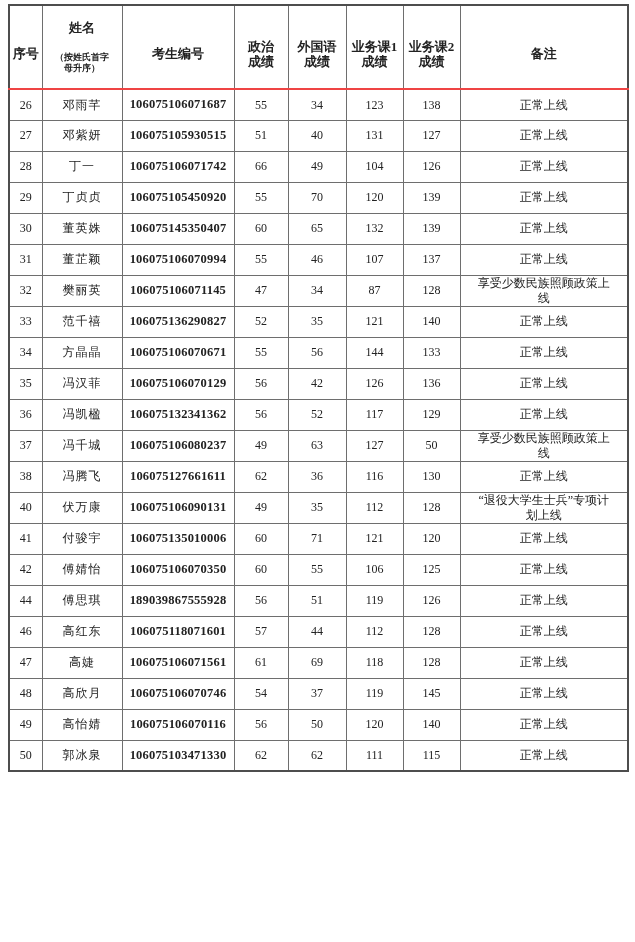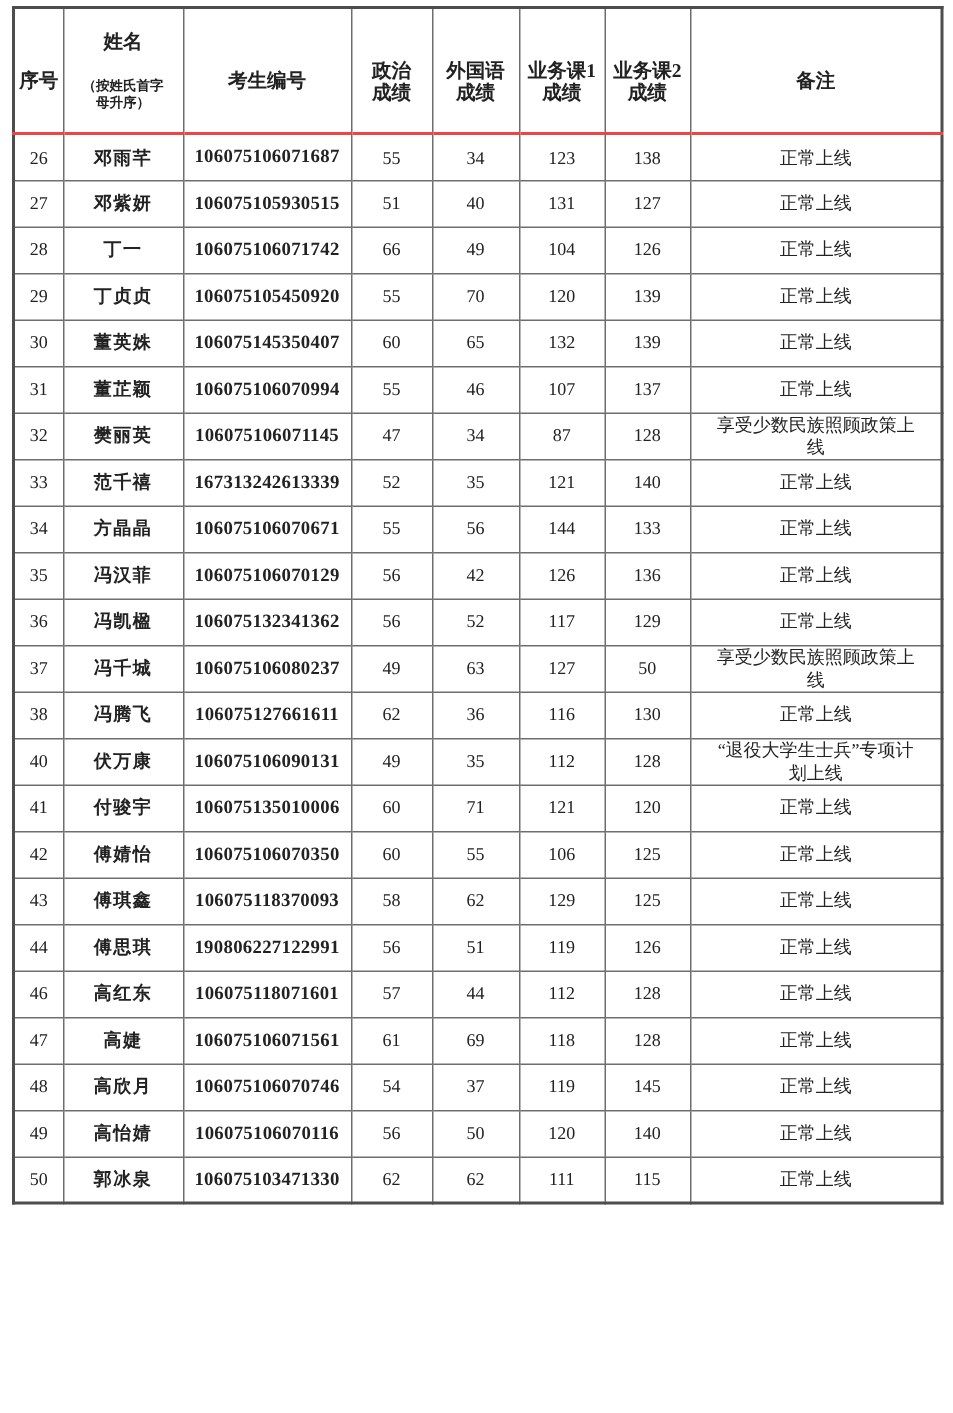--- a/index.html
+++ b/index.html
@@ -53,21 +53,20 @@
   .score-table tbody td.cell-remark {
     padding: 0 14px;
   }
   .score-table tbody td.cell-id {
     font-size: 12.5px;
     letter-spacing: 0.2px;
     font-weight: bold;
   }
   .score-table tbody td.cell-name {
     letter-spacing: 1px;
-    font-weight: bold;
   }
 </style>
 </head>
 <body>
 
 <div class="page">
   <table class="score-table">
     <colgroup>
       <col style="width:33px">
       <col style="width:80px">
@@ -178,21 +177,21 @@
           <td class="cell-id">106075106071145</td>
           <td class="cell-politics">47</td>
           <td class="cell-foreign">34</td>
           <td class="cell-course1">87</td>
           <td class="cell-course2">128</td>
           <td class="cell-remark">享受少数民族照顾政策上线</td>
         </tr>
         <tr>
           <td class="cell-no">33</td>
           <td class="cell-name">范千禧</td>
-          <td class="cell-id">167313242613339</td>
+          <td class="cell-id">106075136290827</td>
           <td class="cell-politics">52</td>
           <td class="cell-foreign">35</td>
           <td class="cell-course1">121</td>
           <td class="cell-course2">140</td>
           <td class="cell-remark">正常上线</td>
         </tr>
         <tr>
           <td class="cell-no">34</td>
           <td class="cell-name">方晶晶</td>
           <td class="cell-id">106075106070671</td>
@@ -266,33 +265,23 @@
           <td class="cell-no">42</td>
           <td class="cell-name">傅婧怡</td>
           <td class="cell-id">106075106070350</td>
           <td class="cell-politics">60</td>
           <td class="cell-foreign">55</td>
           <td class="cell-course1">106</td>
           <td class="cell-course2">125</td>
           <td class="cell-remark">正常上线</td>
         </tr>
         <tr>
-          <td class="cell-no">43</td>
-          <td class="cell-name">傅琪鑫</td>
-          <td class="cell-id">106075118370093</td>
-          <td class="cell-politics">58</td>
-          <td class="cell-foreign">62</td>
-          <td class="cell-course1">129</td>
-          <td class="cell-course2">125</td>
-          <td class="cell-remark">正常上线</td>
-        </tr>
-        <tr>
           <td class="cell-no">44</td>
           <td class="cell-name">傅思琪</td>
-          <td class="cell-id">190806227122991</td>
+          <td class="cell-id">189039867555928</td>
           <td class="cell-politics">56</td>
           <td class="cell-foreign">51</td>
           <td class="cell-course1">119</td>
           <td class="cell-course2">126</td>
           <td class="cell-remark">正常上线</td>
         </tr>
         <tr>
           <td class="cell-no">46</td>
           <td class="cell-name">高红东</td>
           <td class="cell-id">106075118071601</td>

